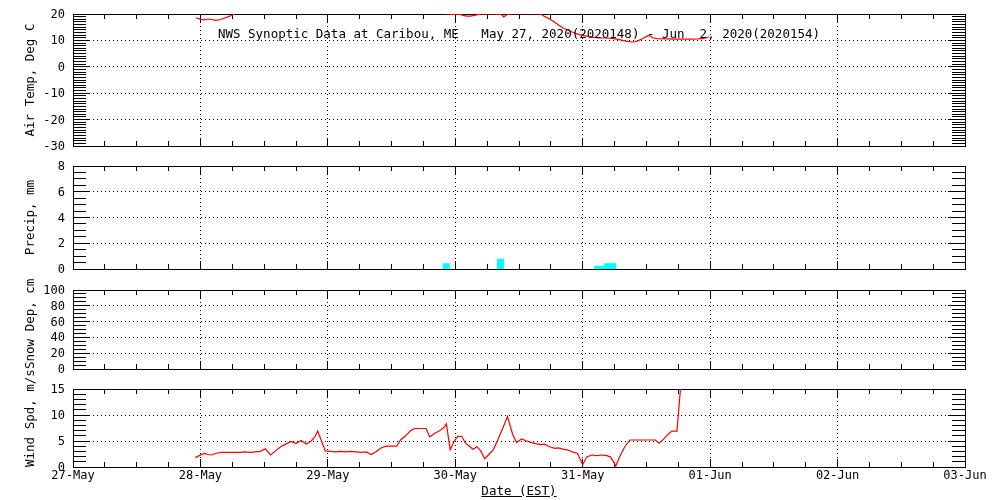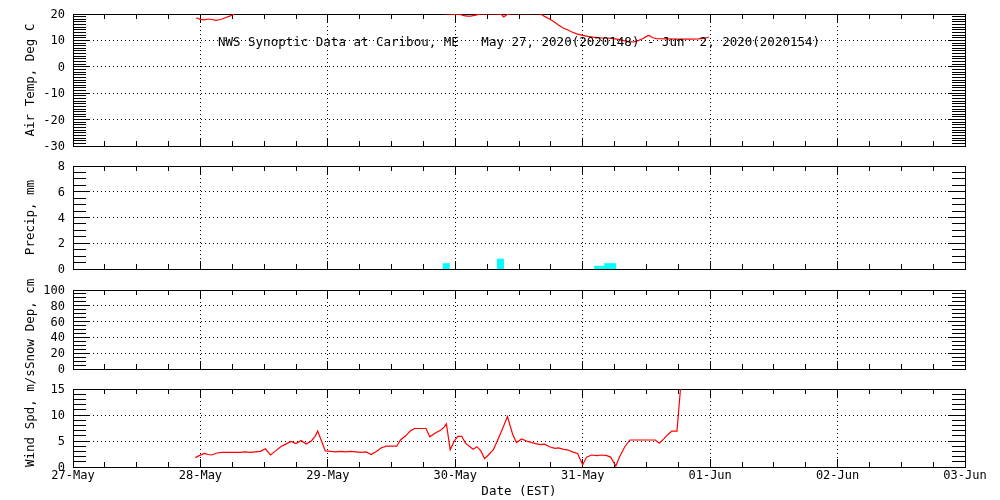--- a/index.html
+++ b/index.html
@@ -4,23 +4,23 @@
 <style>
   html,body{margin:0;padding:0;background:#fff;}
   #plot{position:relative;width:1000px;height:500px;background:#ffffff;overflow:hidden;
         font-family:"DejaVu Sans Mono", monospace;}
   #chart-svg{position:absolute;left:0;top:0;}
   .grid{stroke:#000;stroke-width:1;stroke-dasharray:1 3;shape-rendering:crispEdges;}
   .tick{stroke:#000;stroke-width:1;shape-rendering:crispEdges;}
   .border{fill:none;stroke:#000;stroke-width:1;shape-rendering:crispEdges;}
   .lbl{font:12px "DejaVu Sans Mono", monospace;fill:#000;}
   .chart-title{position:absolute;left:73px;width:892px;top:26px;text-align:center;
-        font-size:12.5px;color:#000;white-space:pre;margin-top:8px;}
+        font-size:12.5px;color:#000;white-space:pre;}
   .x-axis-title{position:absolute;left:73px;width:892px;top:483px;text-align:center;
-        font-size:12.5px;color:#000;}
+        font-size:12.5px;color:#000;text-decoration:underline;}
   .y-axis-title{position:absolute;left:22px;transform-origin:0 0;transform:rotate(-90deg);
         text-align:center;font-size:12.5px;color:#000;white-space:nowrap;}
 </style>
 </head>
 <body>
 
 <div id="plot">
   <svg id="chart-svg" width="1000" height="500" viewBox="0 0 1000 500">
       <g>
         <clipPath id="clip0">

